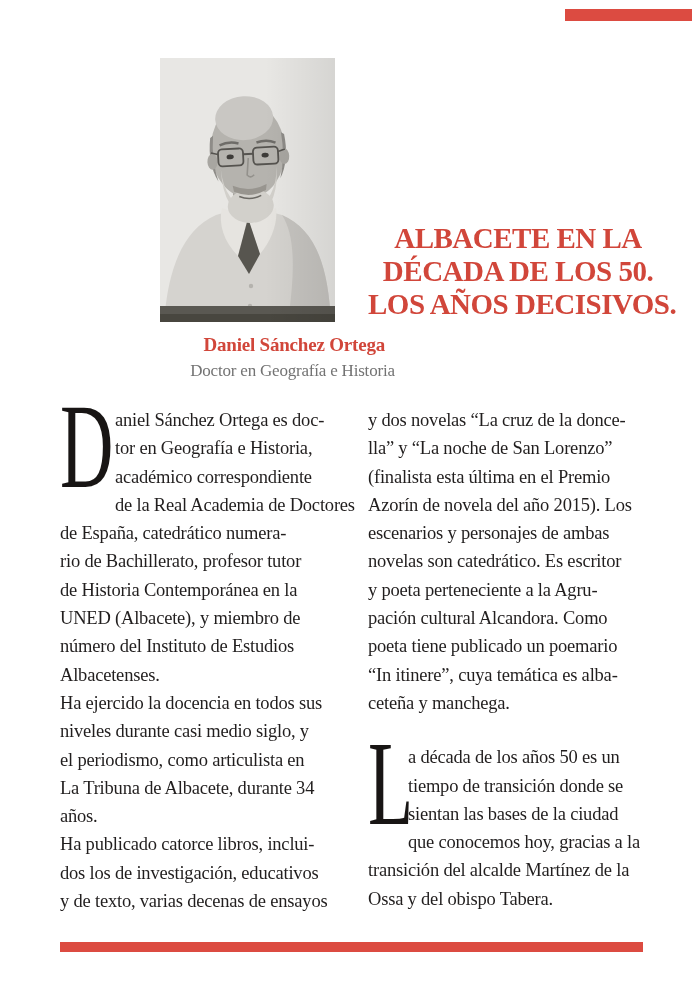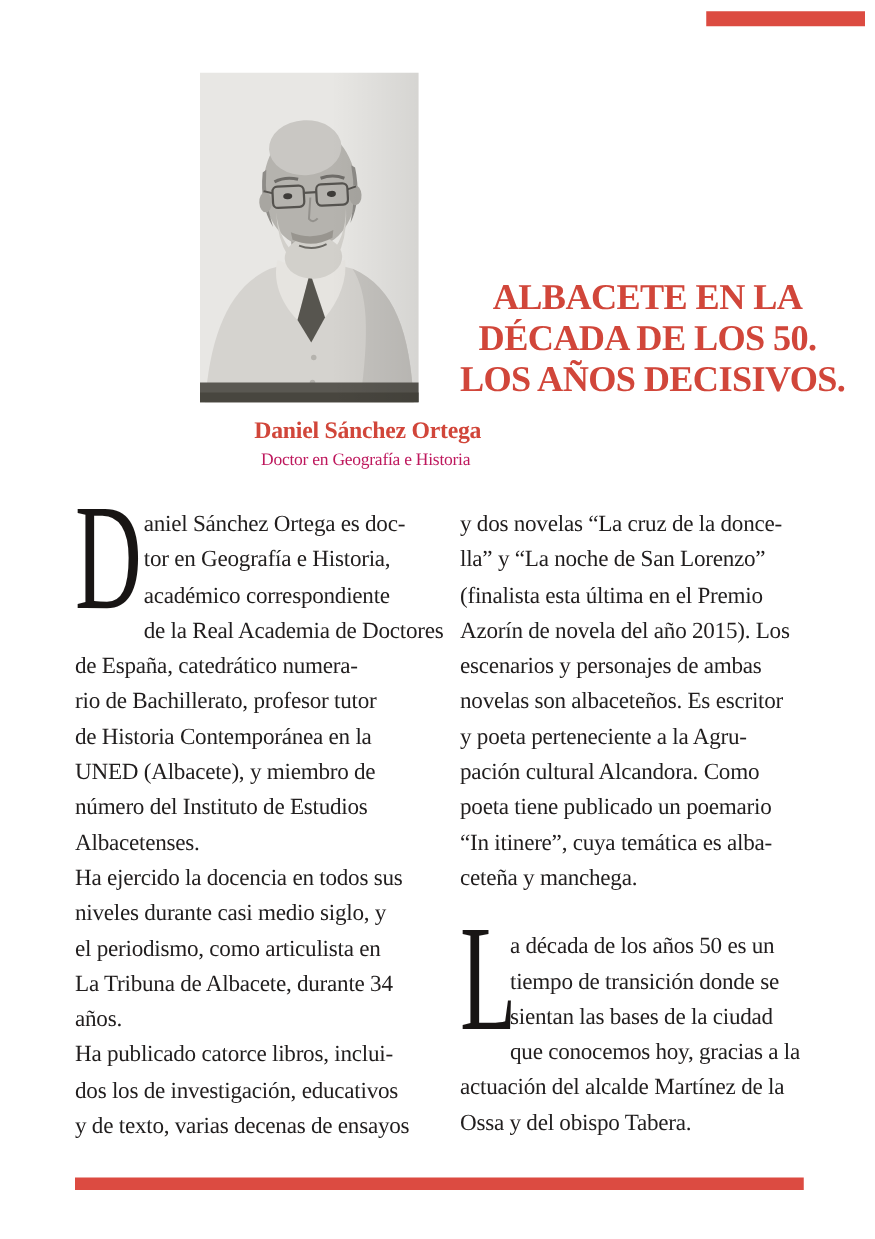--- a/index.html
+++ b/index.html
@@ -14,21 +14,21 @@
   .photo{position:absolute;left:160px;top:58px;width:175px;height:264px;}
   .photo svg{display:block;width:100%;height:100%;}
 
   .byline-name{
     position:absolute;left:100px;top:334px;width:285px;text-align:right;
     font-size:19px;font-weight:bold;color:var(--accent-red,#d1463a);
     letter-spacing:-0.2px;
   }
   .byline-role{
     position:absolute;left:150px;top:361px;width:285px;text-align:center;
-    font-size:14px;color:#be185d;letter-spacing:-0.2px;
+    font-size:17px;color:#737373;letter-spacing:-0.2px;
   }
 
   .headline{
     position:absolute;left:368px;top:222px;width:300px;
     font-size:29px;line-height:33px;font-weight:bold;
     color:var(--accent-red,#d1463a);letter-spacing:-0.5px;text-align:center;
   }
   .headline .tline{height:33px;line-height:33px;}
 
   .col{
@@ -157,36 +157,36 @@
   </div>
 
   <div class="col col-right">
     <div class="para">
       <div>
           <div class="tline">y dos novelas “La cruz de la donce-</div>
           <div class="tline">lla” y “La noche de San Lorenzo”</div>
           <div class="tline">(finalista esta última en el Premio</div>
           <div class="tline">Azorín de novela del año 2015). Los</div>
           <div class="tline">escenarios y personajes de ambas</div>
-          <div class="tline">novelas son albaceteños. Es escritor</div>
+          <div class="tline">novelas son catedrático. Es escritor</div>
           <div class="tline">y poeta perteneciente a la Agru-</div>
           <div class="tline">pación cultural Alcandora. Como</div>
           <div class="tline">poeta tiene publicado un poemario</div>
           <div class="tline">“In itinere”, cuya temática es alba-</div>
           <div class="tline">ceteña y manchega.</div>
         </div>
     </div>
     <div class="para para-gap">
       <span class="dropcap dc-l">L</span>
       <div>
           <div class="tline">a década de los años 50 es un</div>
           <div class="tline">tiempo de transición donde se</div>
           <div class="tline">sientan las bases de la ciudad</div>
           <div class="tline">que conocemos hoy, gracias a la</div>
-          <div class="tline">actuación del alcalde Martínez de la</div>
+          <div class="tline">transición del alcalde Martínez de la</div>
           <div class="tline">Ossa y del obispo Tabera.</div>
         </div>
     </div>
   </div>
 
   <div class="rule rule-bottom"></div>
 
 </div>
 
 </body></html>

